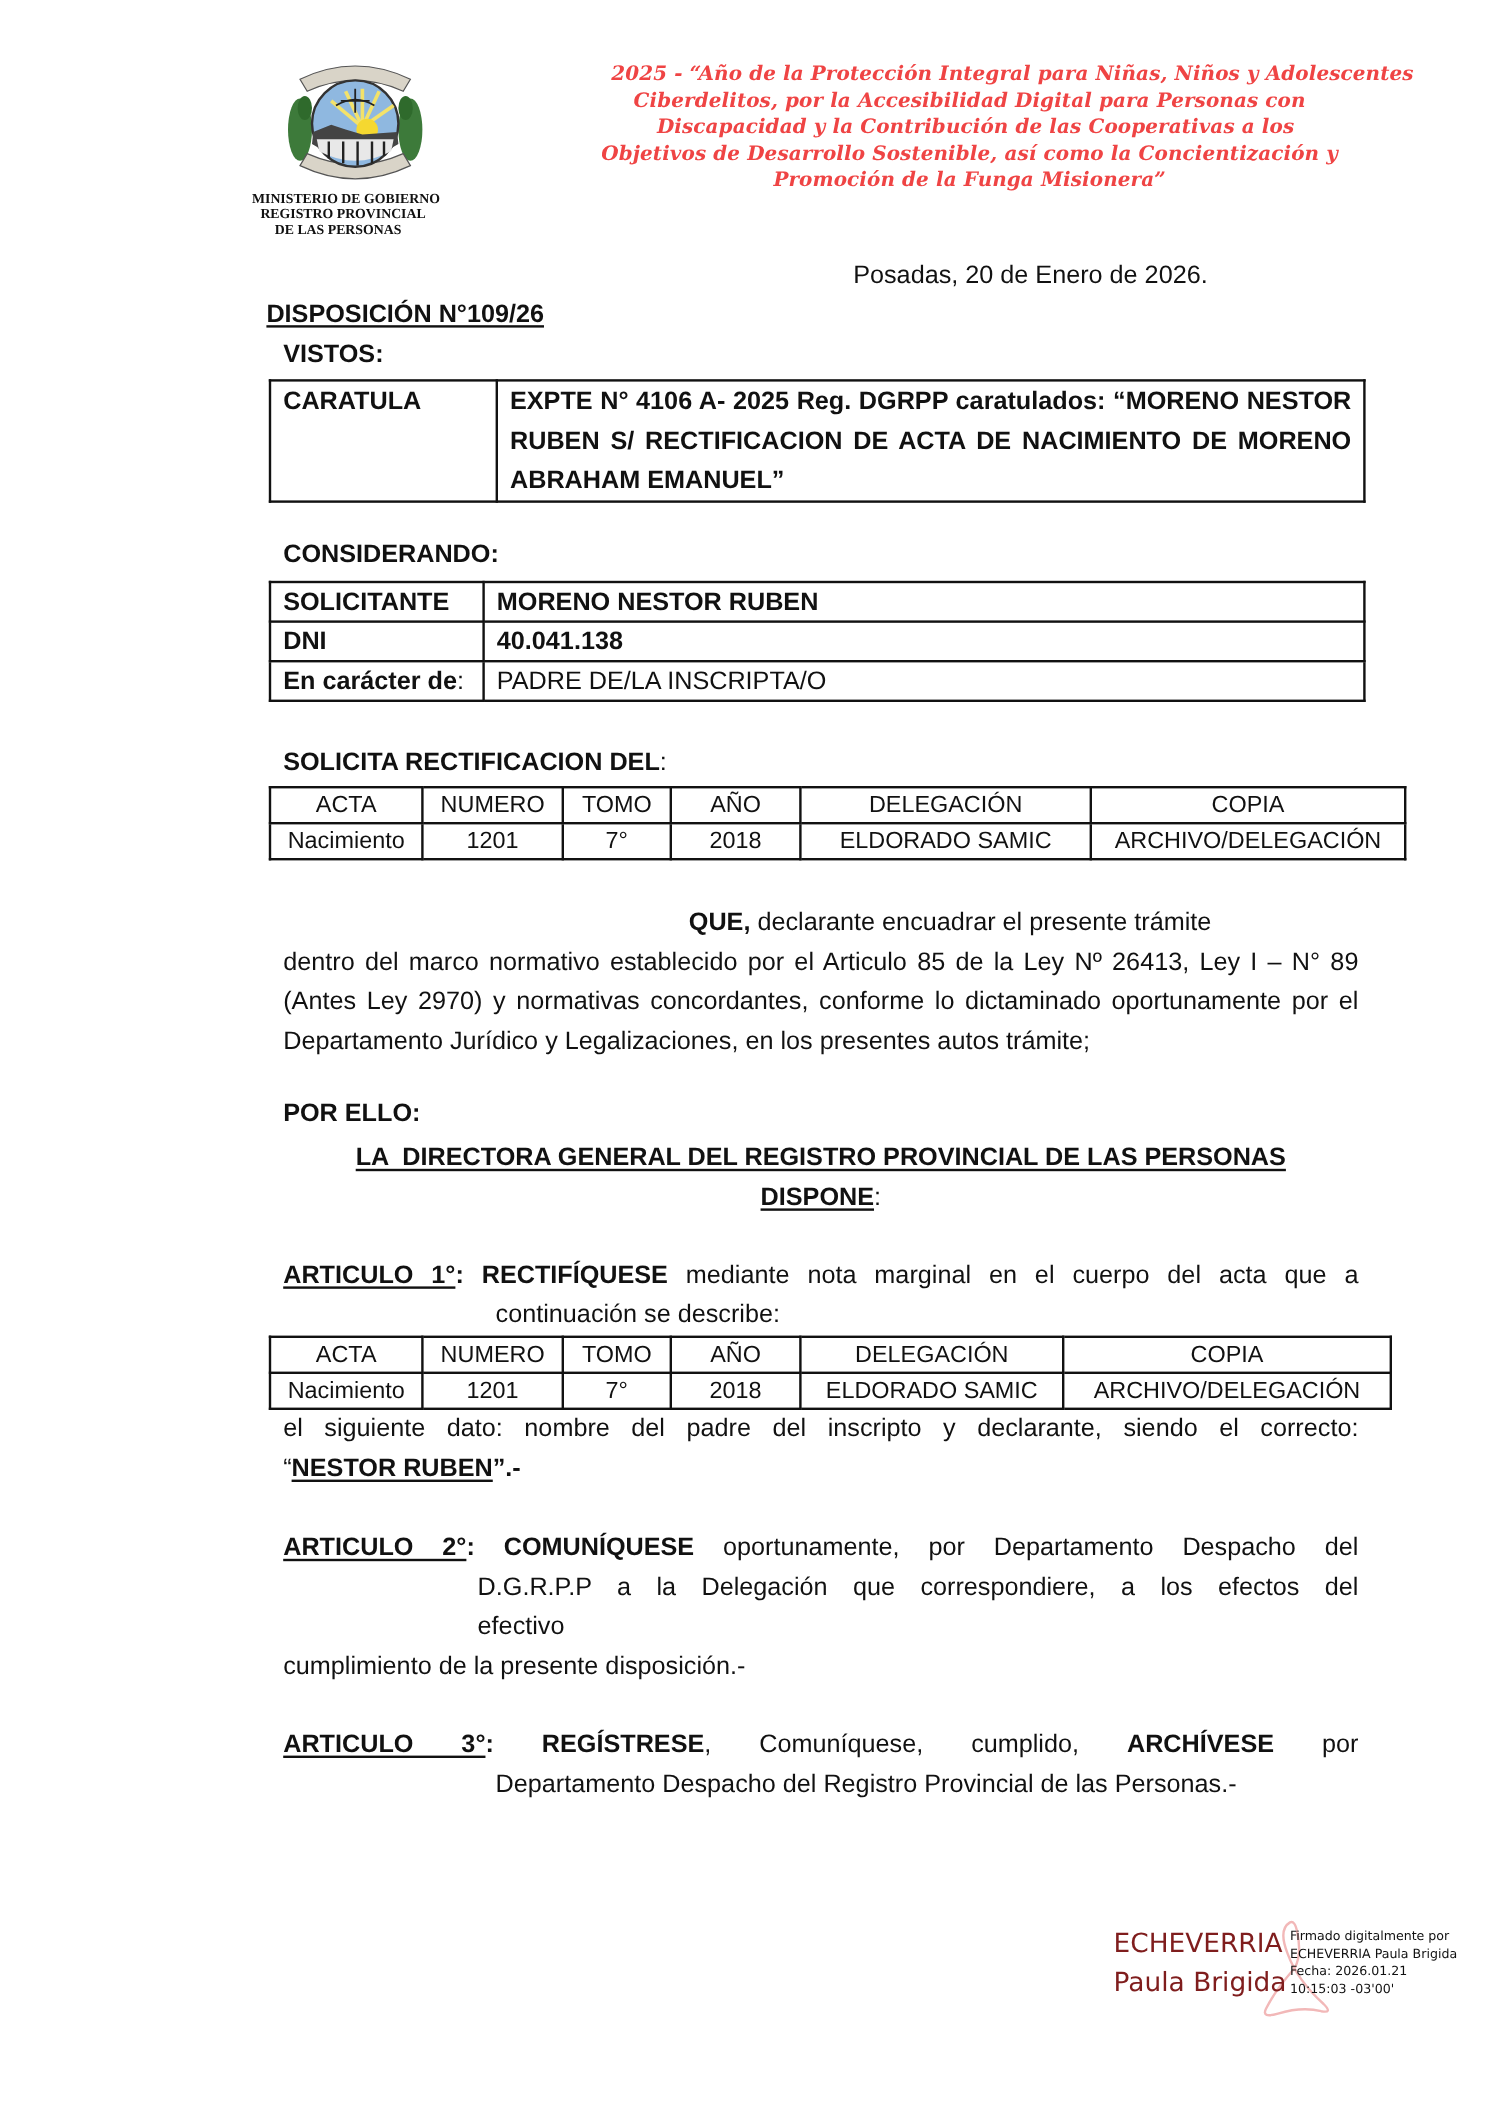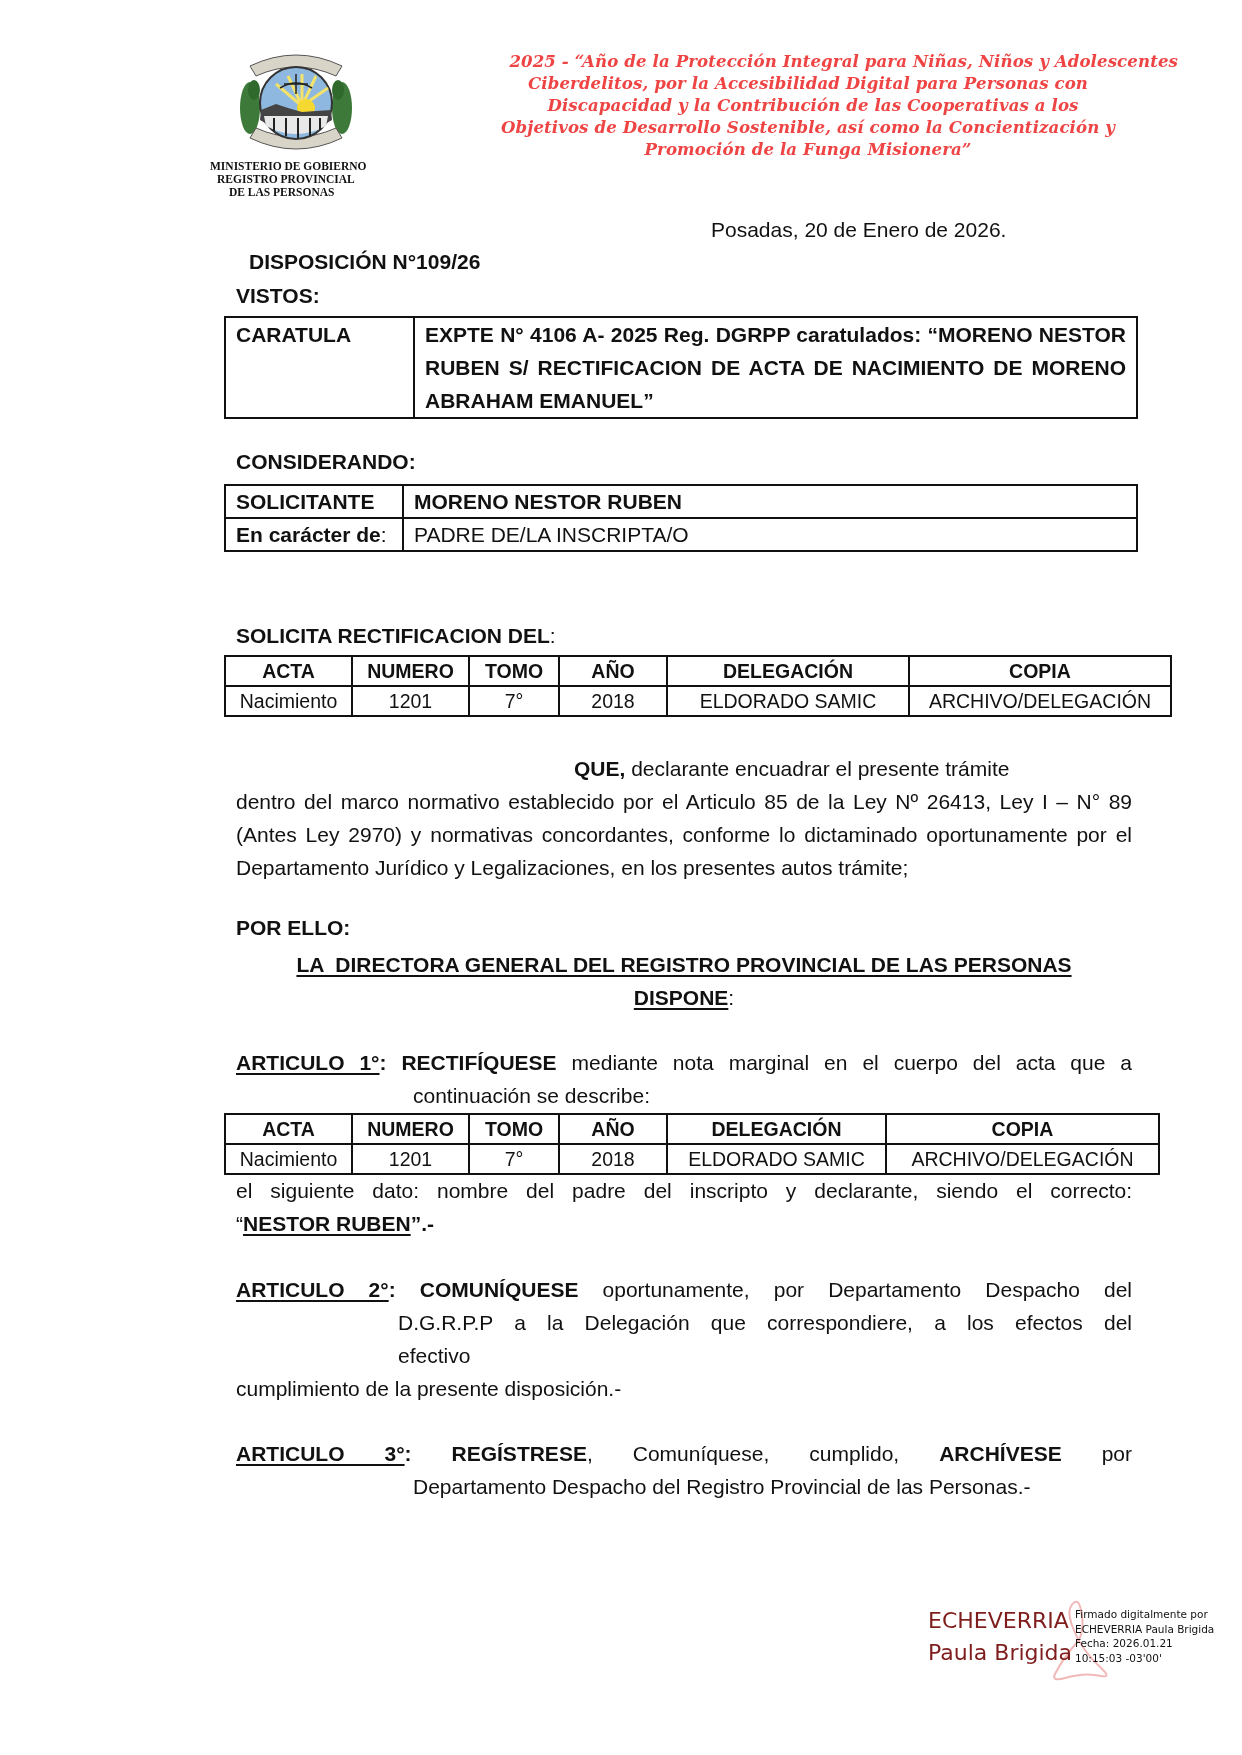--- a/index.html
+++ b/index.html
@@ -13,42 +13,42 @@
   .ministry { left: 200px; top: 160px; width: 200px; font-family: "Liberation Serif", serif; font-weight: bold; font-size: 11.5px; line-height: 13px; color: #111; }
   .ministry div:nth-child(1) { padding-left: 10px; }
   .ministry div:nth-child(2) { padding-left: 17px; }
   .ministry div:nth-child(3) { padding-left: 29px; }
 
   .motto { left: 418px; top: 50px; width: 760px; font-family: "DejaVu Serif", serif; font-style: italic; font-weight: bold; font-size: 16.6px; line-height: 22px; color: #ef4444; text-align: center; letter-spacing: 0.1px; }
   .motto div:nth-child(1) { text-align: right; }
   .u { text-decoration: underline; text-underline-offset: 3px; }
 
   .date { left: 711px; top: 218px; font-size: 21px; }
-  .dispo { left: 249px; top: 250px; font-weight: bold; font-size: 21px; text-underline-offset: 3px; }
+  .dispo { left: 222px; top: 250px; font-weight: bold; font-size: 21px; text-decoration: underline; text-underline-offset: 3px; }
   .vistos { left: 236px; top: 284px; font-weight: bold; font-size: 21px; }
 
   table { border-collapse: collapse; }
   td, th { border: 2px solid #111; }
 
   .caratula { left: 224px; top: 316px; width: 914px; }
   .caratula td { vertical-align: top; font-size: 21px; line-height: 33px; font-weight: bold; padding: 0 10px 0 10px; }
   .caratula td.k { width: 189px; }
   .caratula td.v { text-align: justify; }
 
   .considerando { left: 236px; top: 450px; font-weight: bold; font-size: 21px; }
   .cons-table { left: 224px; top: 484px; width: 914px; }
   .cons-table td { font-size: 21px; line-height: 31px; padding: 0 10px; }
   .cons-table td.k { width: 178px; font-weight: bold; }
   .cons-table td.v { }
   .cons-table td.bold { font-weight: bold; }
 
   .solicita { left: 236px; top: 624px; font-weight: bold; font-size: 21px; }
   .acta-table { left: 224px; top: 655px; }
   .acta-table th, .acta-table td { font-size: 19.5px; line-height: 28px; text-align: center; padding: 0 4px; }
-  .acta-table th { font-weight: bold; text-align: center; }
+  .acta-table th { font-weight: normal; text-align: center; }
   .acta-table td { font-weight: normal; }
 
   .para { left: 236px; width: 896px; font-size: 21px; line-height: 33px; text-align: justify; }
   .que { top: 752px; }
   .que .first { display: block; text-align: justify; padding-left: 338px; }
 
   .porello { left: 236px; top: 916px; font-weight: bold; font-size: 21px; }
   .directora { left: 236px; top: 948px; width: 896px; text-align: center; font-weight: bold; font-size: 21px; line-height: 33px; }
 
   .art1 { top: 1046px; }
@@ -138,20 +138,24 @@
   </table>
 
 <div class="abs considerando">CONSIDERANDO:</div>
 <table class="abs cons-table">
   <tbody>
       <tr>
     <td class="k">SOLICITANTE</td>
     <td class="v bold">MORENO NESTOR RUBEN</td>
   </tr>
   <tr>
+    <td class="k">DNI</td>
+    <td class="v bold">40.041.138</td>
+  </tr>
+  <tr>
     <td class="k"><span>En carácter de</span><span style="font-weight:normal">:</span></td>
     <td class="v">PADRE DE/LA INSCRIPTA/O</td>
   </tr>
 </tbody>
   </table>
 
 <div class="abs solicita"><span>SOLICITA RECTIFICACION DEL</span><span style="font-weight:normal">:</span></div>
 
 <table class="abs acta-table">
   <tbody>

